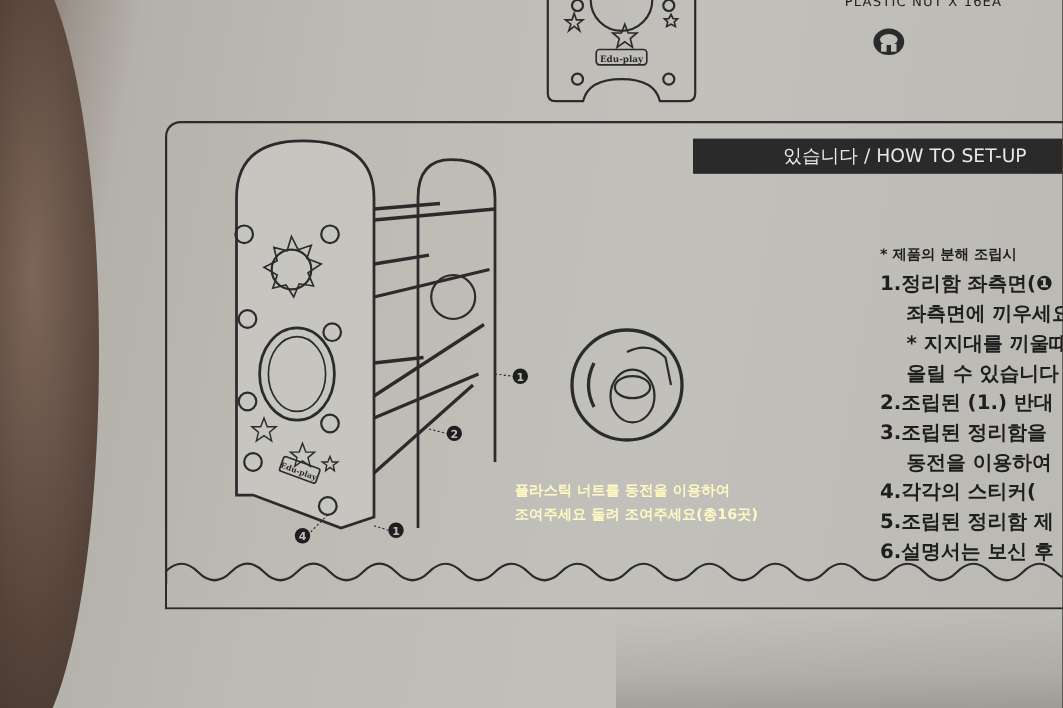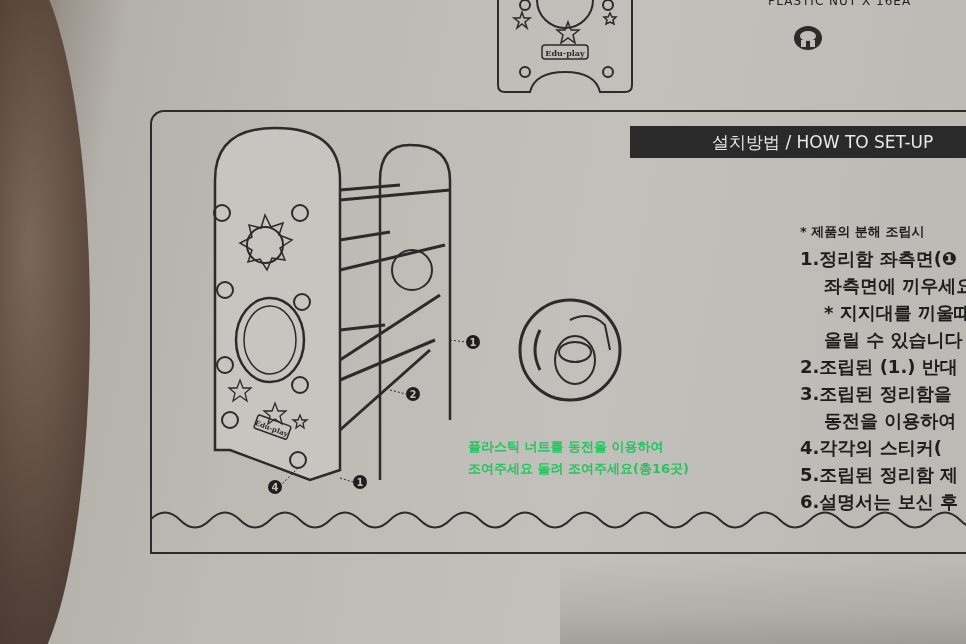--- a/index.html
+++ b/index.html
@@ -10,21 +10,21 @@
   .thumb{position:absolute;left:-60px;top:-40px;width:150px;height:720px;border-radius:50%;
     background:radial-gradient(ellipse at 60% 40%,#7a6254 0%,#4d3a30 55%,#2a1f1a 100%);opacity:.92;}
   .panel{position:absolute;left:150px;top:110px;width:830px;height:440px;border:2px solid #2b2b2b;border-right:none;border-radius:14px 0 0 0;}
   .wave{position:absolute;left:150px;top:500px;width:830px;height:40px;}
   .header-bar{position:absolute;left:630px;top:126px;width:340px;height:32px;background:#2a2a2a;
     color:#e8e8e8;font-size:17px;line-height:32px;padding-left:82px;box-sizing:border-box;white-space:nowrap;overflow:hidden;}
   .instructions{position:absolute;left:800px;top:218px;width:170px;color:#1e1e1e;font-weight:bold;white-space:nowrap;overflow:hidden;}
   .instructions div{height:27px;line-height:27px;font-size:18px;}
   .instructions .small{font-size:13px;}
   .instructions .indent{padding-left:24px;}
-  .caption{position:absolute;left:468px;top:436px;color:#22c55e;font-size:13px;font-weight:bold;line-height:22px;}
+  .caption{position:absolute;left:468px;top:436px;color:#fef9c3;font-size:13px;font-weight:bold;line-height:22px;}
   .diagram{position:absolute;left:200px;top:120px;}
   .nut-detail{position:absolute;left:510px;top:290px;}
   .top-part{position:absolute;left:490px;top:0;}
   .nut-icon{position:absolute;left:790px;top:20px;}
   .top-text{position:absolute;left:768px;top:-6px;font-size:12px;color:#222;letter-spacing:1px;}
   .crease{position:absolute;left:560px;top:560px;width:420px;height:90px;background:linear-gradient(180deg,rgba(0,0,0,0) 0%,rgba(0,0,0,.08) 60%,rgba(0,0,0,.18) 100%);}
 </style>
 </head>
 <body>
 
@@ -54,21 +54,21 @@
     <rect x="20" y="20" width="5" height="7" fill="#c0beb8"></rect>
   </svg>
 </div>
 
 <div class="panel"></div>
 <svg class="wave" viewBox="0 0 830 40" preserveAspectRatio="none">
   <path d="M0 20 Q15 5 30 20 T60 20 T90 20 T120 20 T150 20 T180 20 T210 20 T240 20 T270 20 T300 20 T330 20 T360 20 T390 20 T420 20 T450 20 T480 20 T510 20 T540 20 T570 20 T600 20 T630 20 T660 20 T690 20 T720 20 T750 20 T780 20 T810 20 T840 20" fill="none" stroke="#2b2b2b" stroke-width="2"></path>
 </svg>
 
 <div class="header-bar">
-  <span>설치방법 / HOW TO SET-UP</span>
+  <span>있습니다 / HOW TO SET-UP</span>
 </div>
 
 <div class="diagram">
   <svg width="290" height="380" viewBox="0 0 290 380">
 
     <path d="M180 360 L180 60 Q180 25 210 25 Q250 25 250 60 L250 300" fill="none" stroke="#2b2b2b" stroke-width="2.5"></path>
     <circle cx="212" cy="150" r="20" fill="none" stroke="#2b2b2b" stroke-width="2"></circle>
 
     <g stroke="#2b2b2b" stroke-width="3" fill="none">
       <line x1="140" y1="70" x2="200" y2="65"></line>

